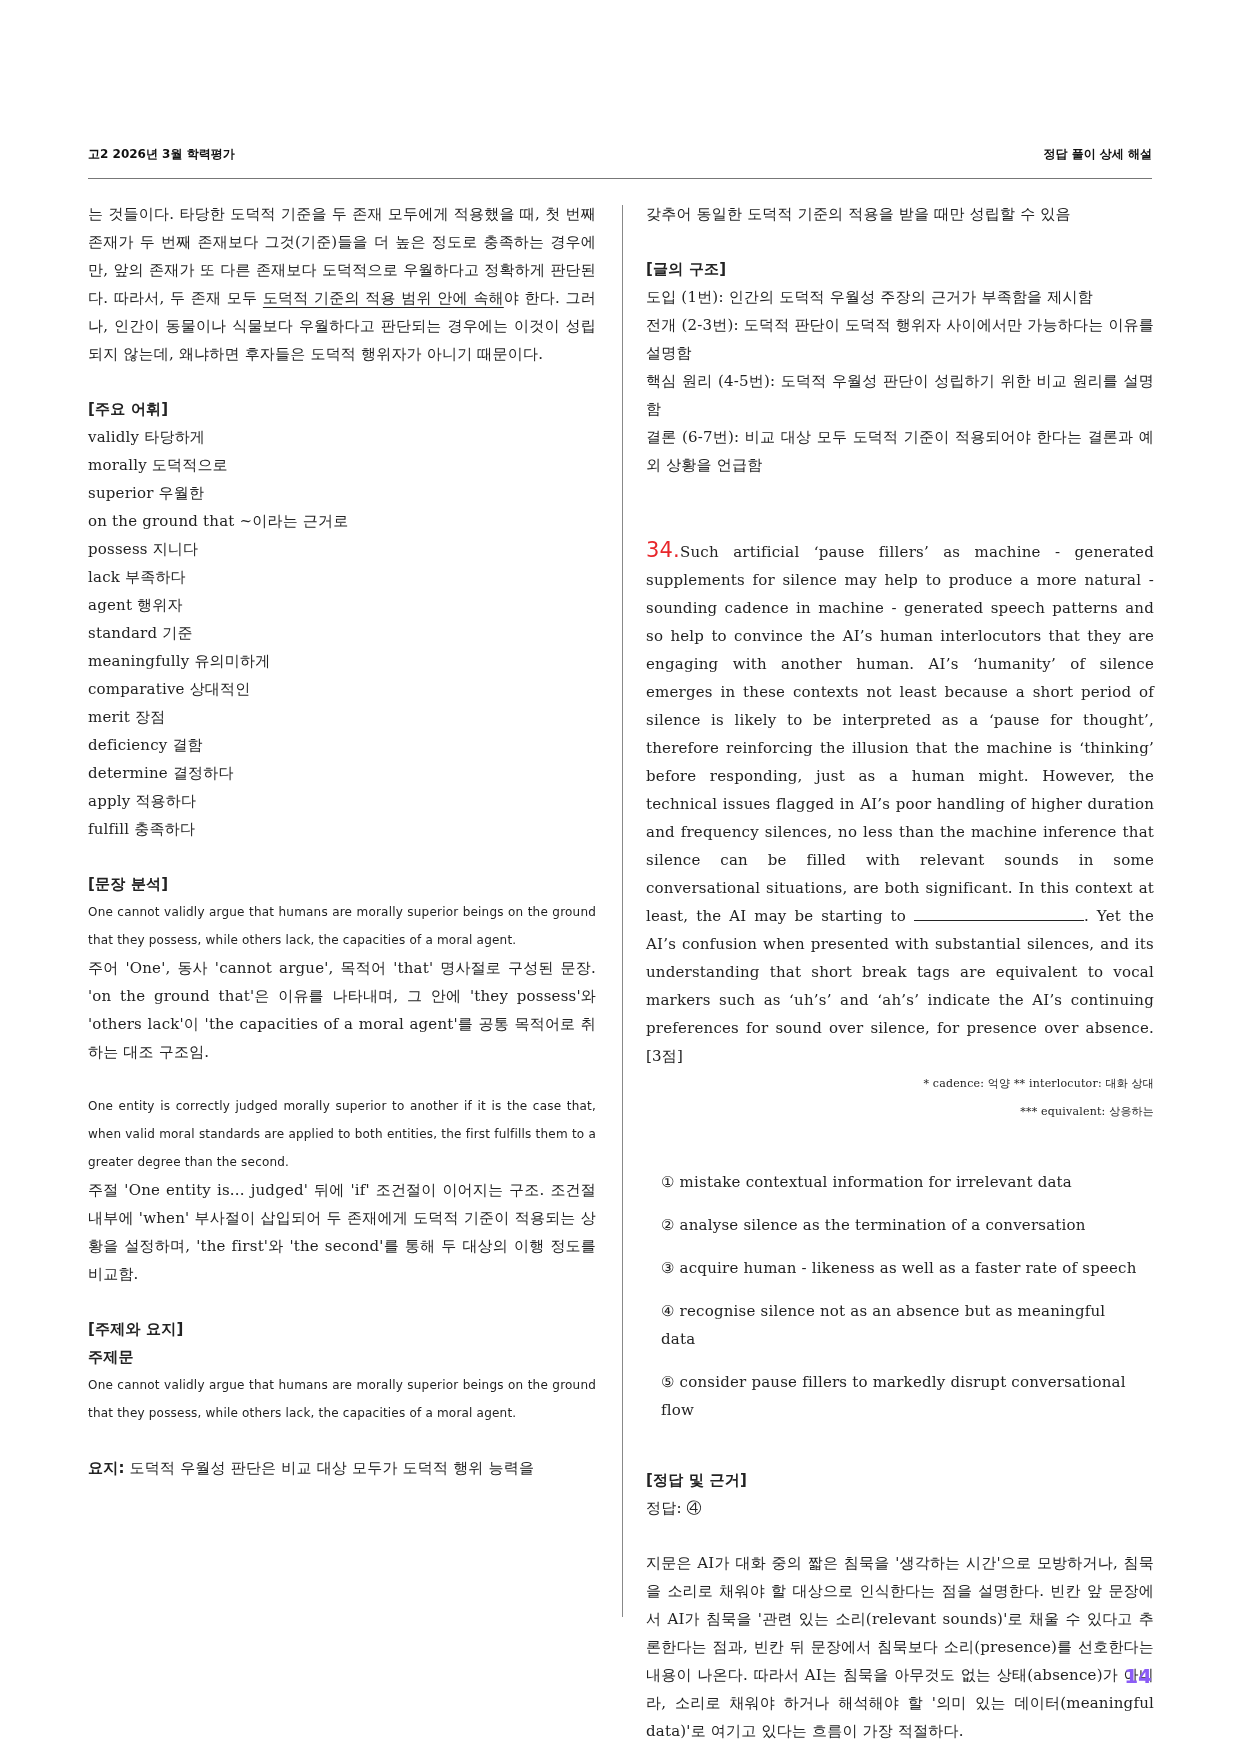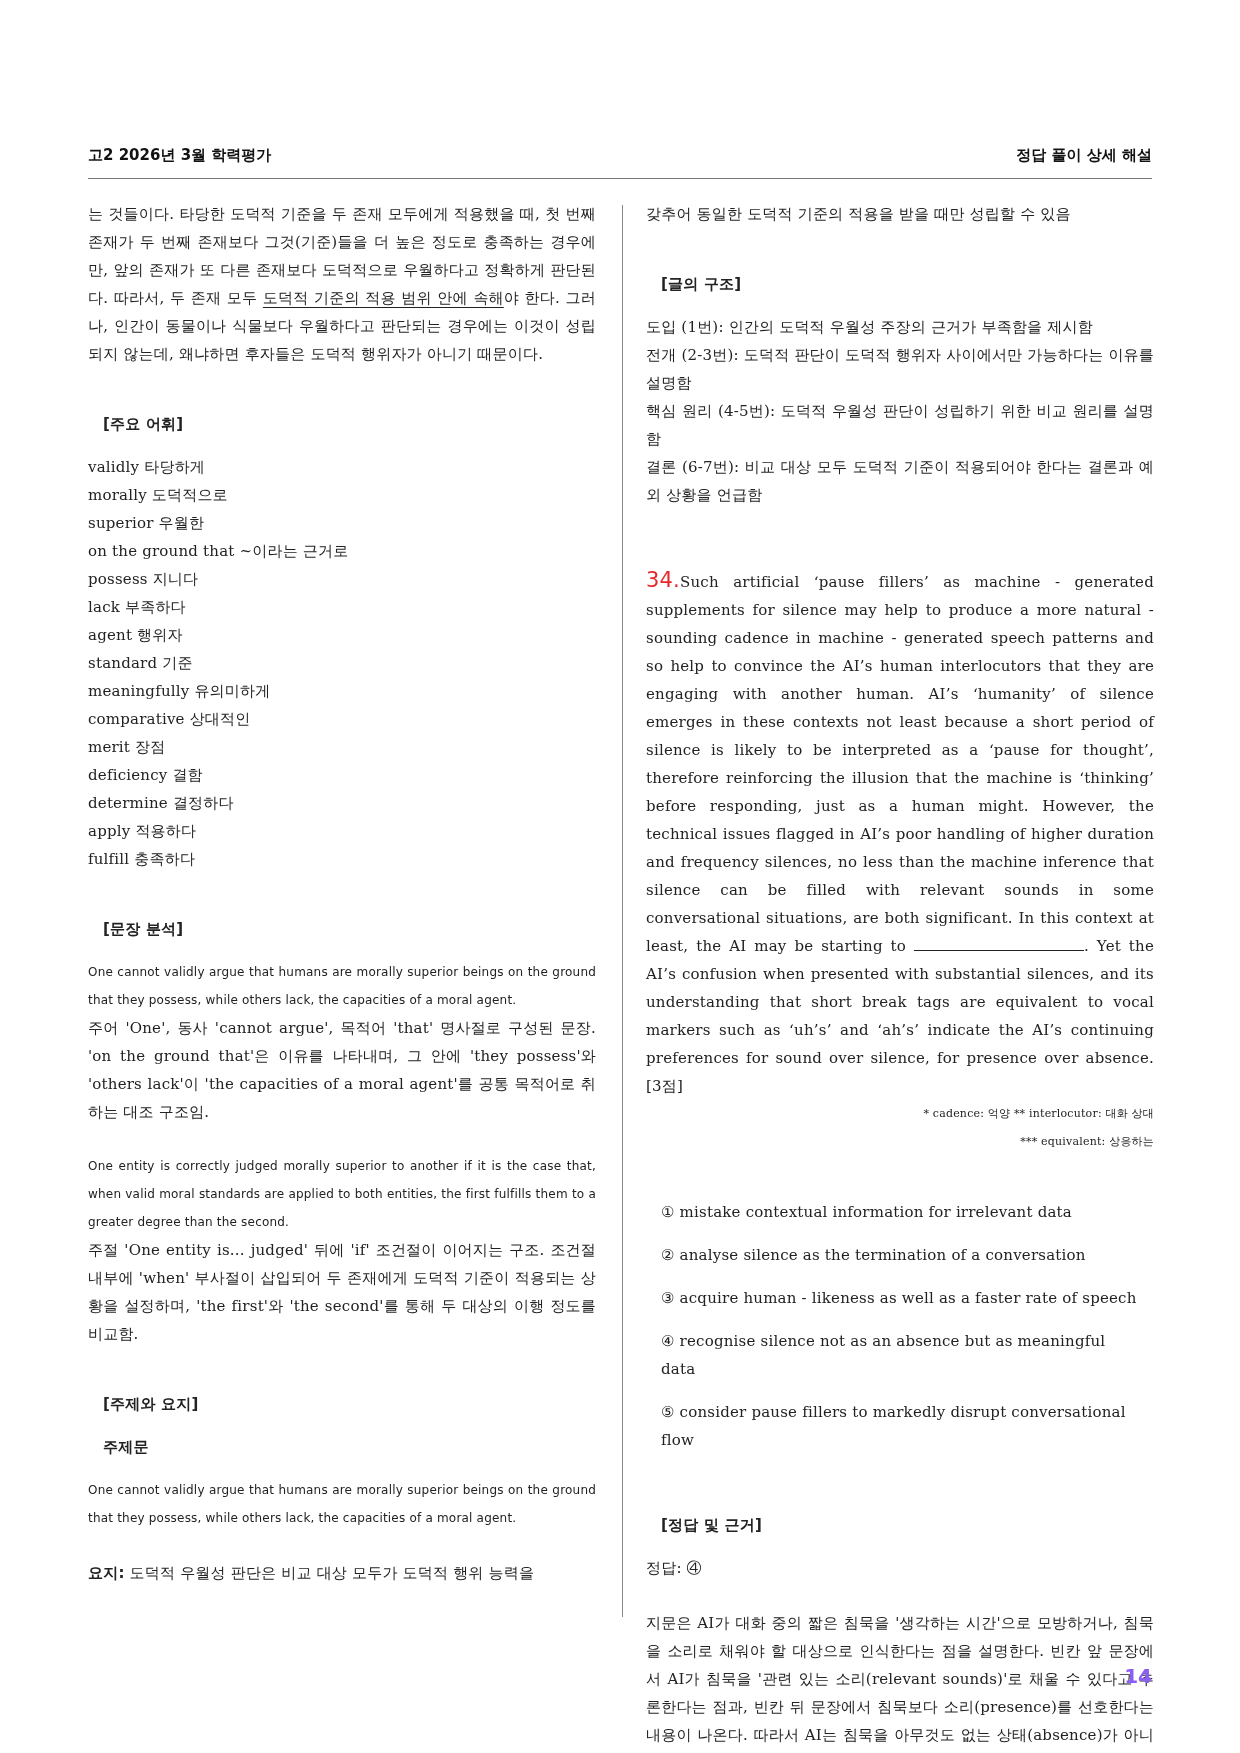--- a/index.html
+++ b/index.html
@@ -5,21 +5,21 @@
   html, body { margin: 0; padding: 0; background: #ffffff; }
   body {
     width: 1240px; height: 1753px; position: relative; overflow: hidden;
     font-family: "DejaVu Serif", "Liberation Serif", serif;
     color: #222222;
   }
   .header {
     position: absolute; left: 88px; right: 88px; top: 146px;
     display: flex; justify-content: space-between; align-items: baseline;
     font-family: "DejaVu Sans", "Liberation Sans", sans-serif;
-    font-weight: bold; font-size: 15px; color: #111; text-align: center;
+    font-weight: bold; font-size: 12px; color: #111; text-align: center;
   }
   .header-rule {
     position: absolute; left: 88px; right: 88px; top: 178px;
     border-top: 1.5px solid #777;
   }
   .col-divider {
     position: absolute; left: 622px; top: 205px; height: 1412px;
     border-left: 1.5px solid #888;
   }
   .col {
@@ -27,21 +27,21 @@
     letter-spacing: 0.2px;
   }
   .col-left { left: 88px; width: 508px; }
   .col-right { left: 646px; width: 508px; }
   .p { margin: 0; text-align: justify; text-align-last: left; }
   .u { text-decoration: underline; text-underline-offset: 4px; }
   .gap { height: 26.8px; }
   .gap2 { height: 53.6px; }
   .sec-title {
     font-family: "DejaVu Sans", "Liberation Sans", sans-serif;
-    font-weight: bold; font-size: 15px; margin: 15px;
+    font-weight: bold; font-size: 15px; margin: 0;
   }
   .sans { font-family: "DejaVu Sans", "Liberation Sans", sans-serif; font-size: 12px; }
   .vocab { margin: 0; }
   .q-num { color: #e8262b; font-size: 21px; font-family: "DejaVu Sans", "Liberation Sans", sans-serif; }
   .passage { margin: 0; text-align: justify; }
   .blank { display: inline-block; width: 170px; border-bottom: 1px solid #222; height: 16px; vertical-align: baseline; }
   .notes { text-align: right; margin: 0; font-size: 11px; }
   .choice { margin: 15px; font-size: 15px; }
   .bold-inline { font-family: "DejaVu Sans", "Liberation Sans", sans-serif; font-weight: bold; }
   .page-num {

